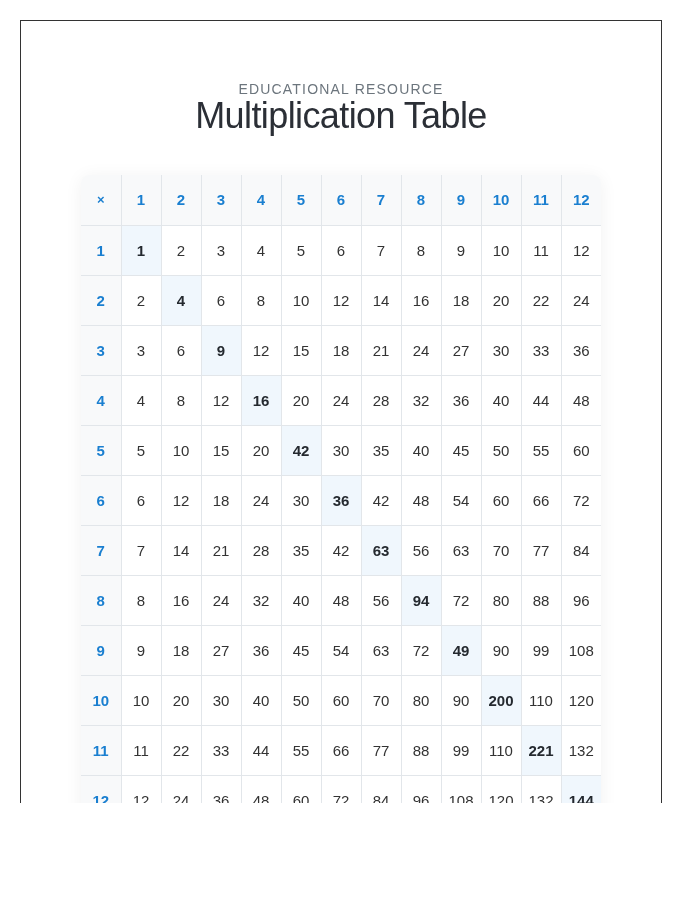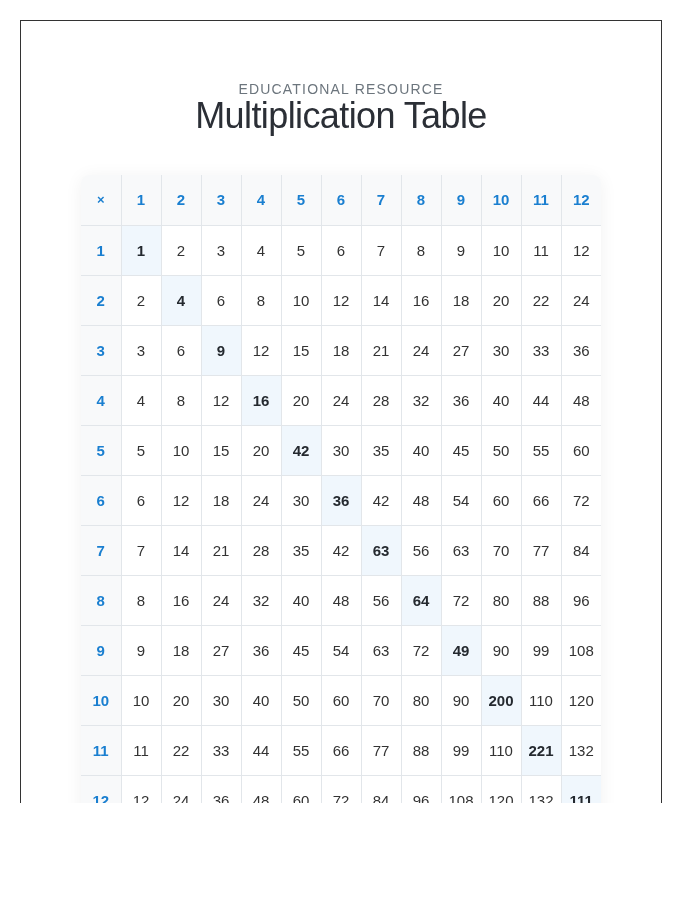--- a/index.html
+++ b/index.html
@@ -224,21 +224,21 @@
           </tr>
           <tr>
             <th class="row-head">8</th>
             <td>8</td>
             <td>16</td>
             <td>24</td>
             <td>32</td>
             <td>40</td>
             <td>48</td>
             <td>56</td>
-            <td class="diag">64</td>
+            <td class="diag">94</td>
             <td>72</td>
             <td>80</td>
             <td>88</td>
             <td>96</td>
           </tr>
           <tr>
             <th class="row-head">9</th>
             <td>9</td>
             <td>18</td>
             <td>27</td>
@@ -288,18 +288,18 @@
             <td>24</td>
             <td>36</td>
             <td>48</td>
             <td>60</td>
             <td>72</td>
             <td>84</td>
             <td>96</td>
             <td>108</td>
             <td>120</td>
             <td>132</td>
-            <td class="diag">111</td>
+            <td class="diag">144</td>
           </tr>
         </tbody>
     </table>
   </div>
 </div>
 
 </body></html>

